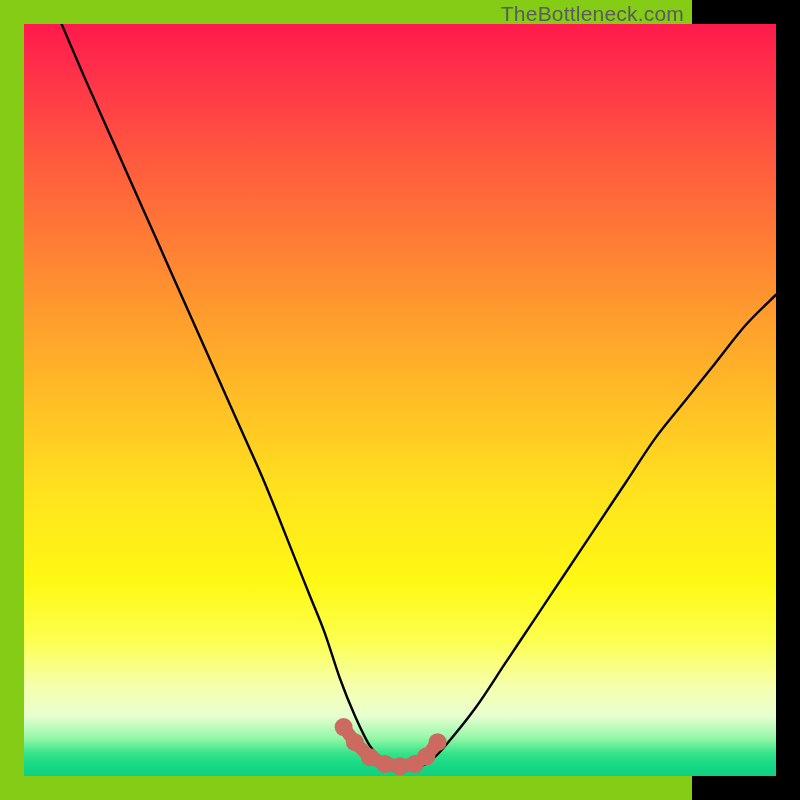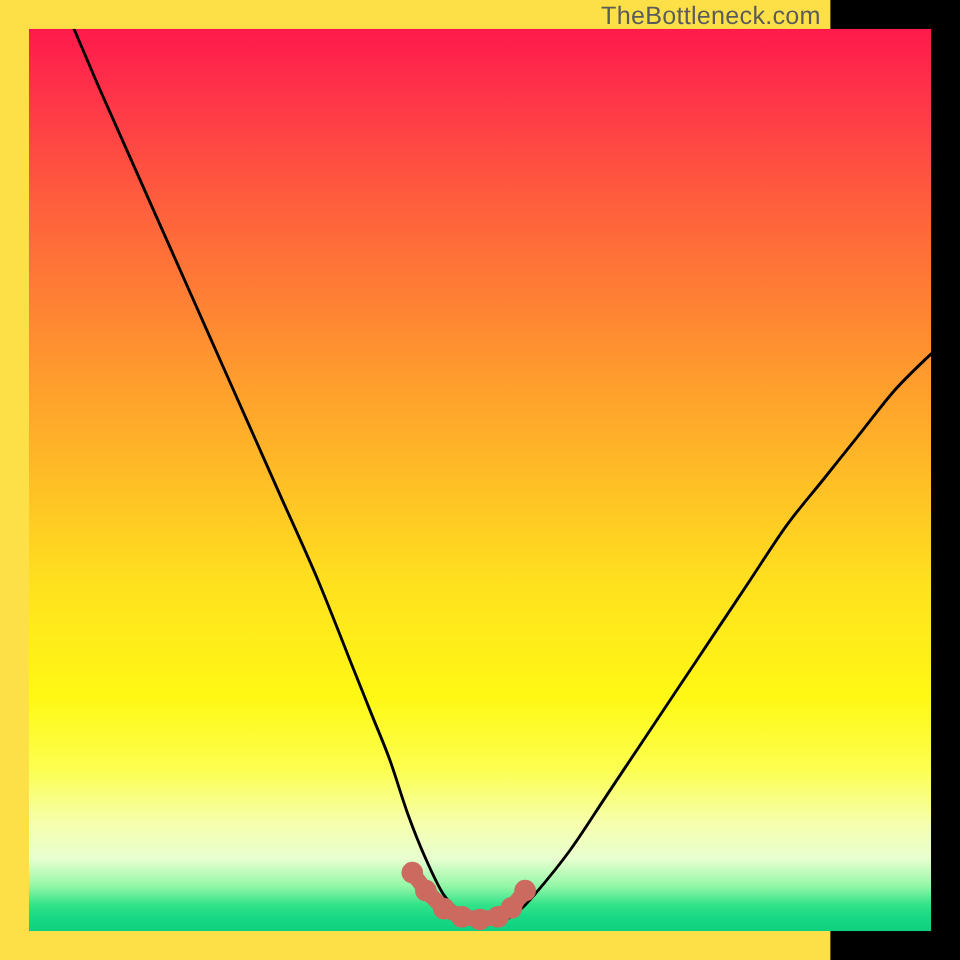--- a/index.html
+++ b/index.html
@@ -8,21 +8,21 @@
     width: 800px;
     height: 800px;
     background: #000000;
     overflow: hidden;
     font-family: Arial, Helvetica, sans-serif;
   }
   .stage {
     position: relative;
     width: 692px;
     height: 800px;
-    background: #fde047;
+    background: #84cc16;
   }
   .plot-area {
     position: absolute;
     left: 24px;
     top: 24px;
     width: 752px;
     height: 752px;
     overflow: hidden;
   }
   .gradient {

